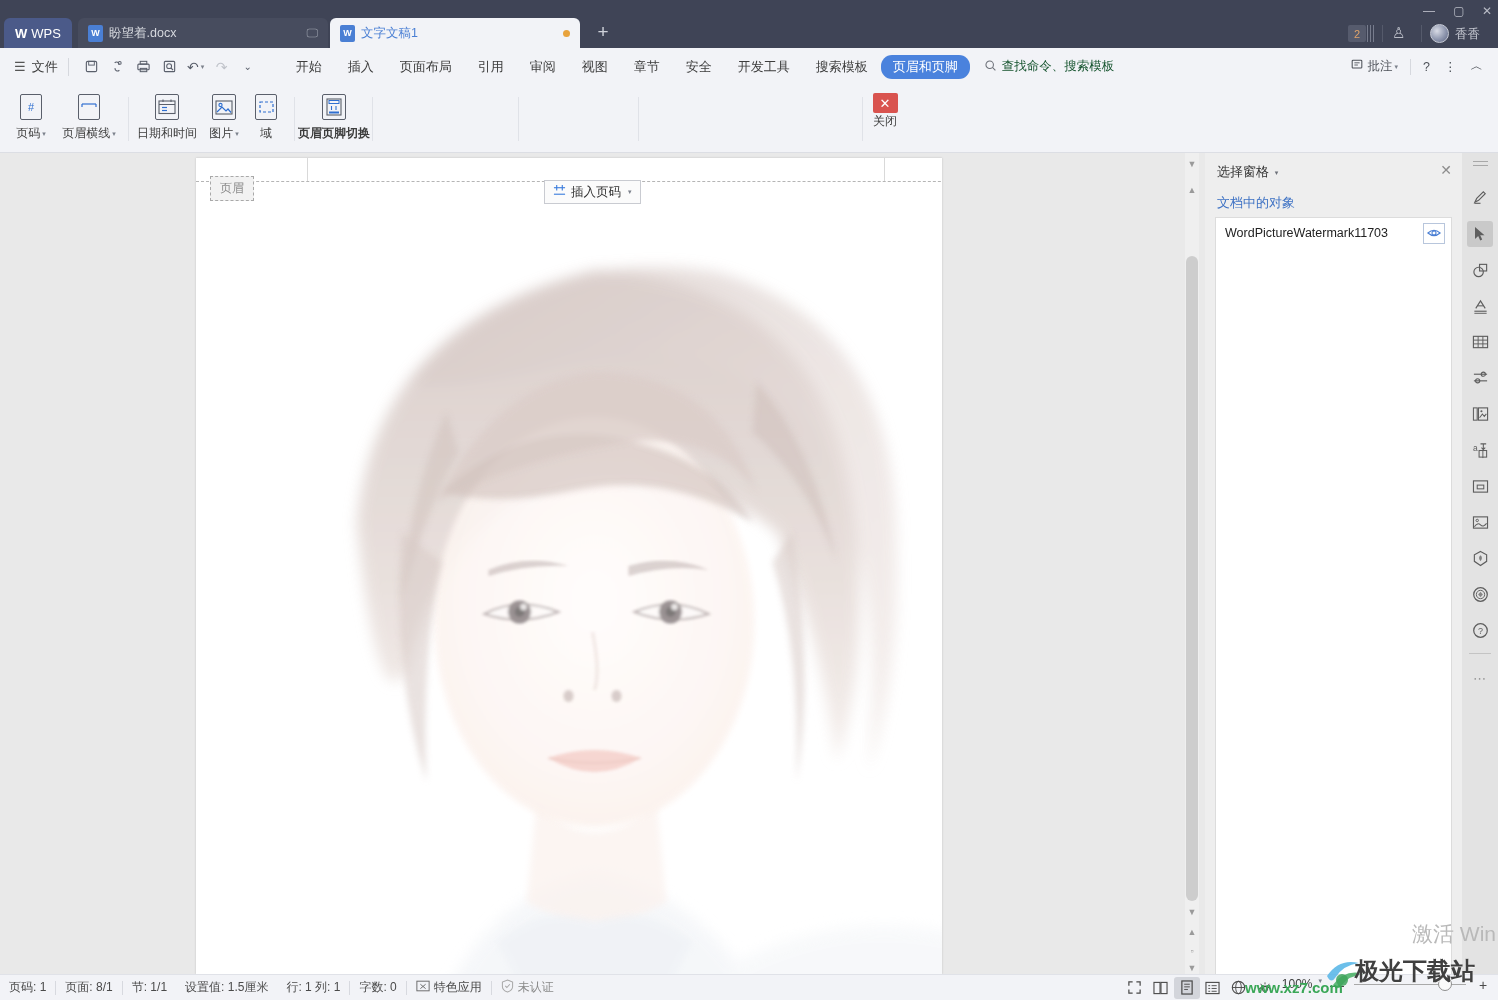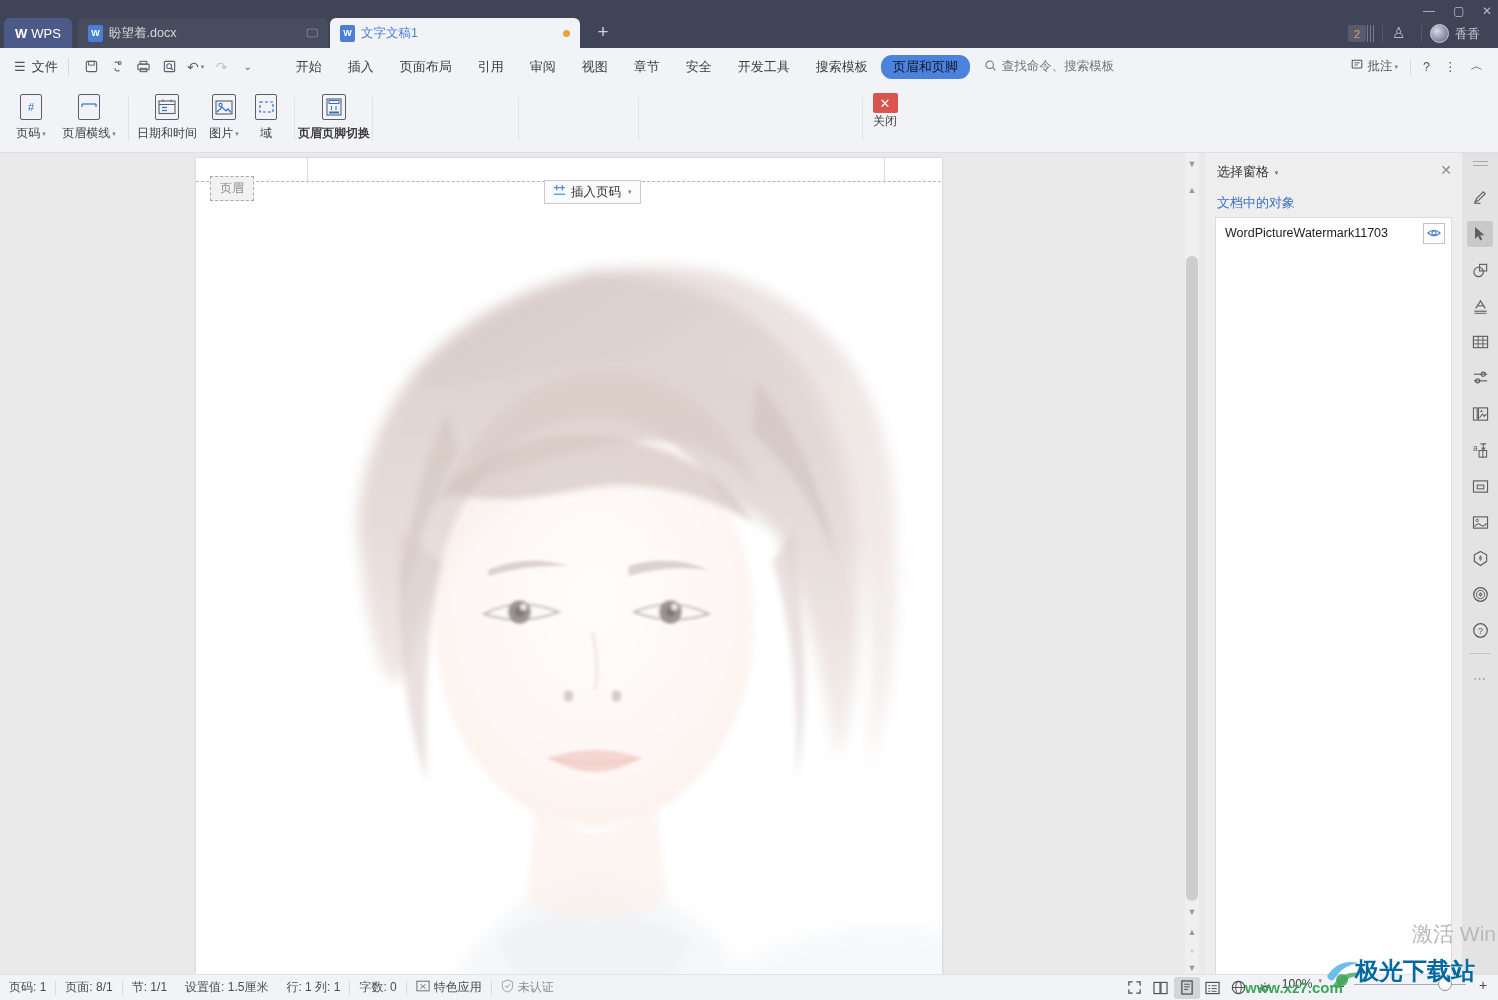--- a/index.html
+++ b/index.html
@@ -98,24 +98,24 @@
   .qa-sep { width: 1px; height: 18px; background: #d6d8de; margin: 0 10px; }
   .qa-icon {
     width: 26px; height: 24px; display: flex; align-items: center; justify-content: center;
     color: #5a5f6b; font-size: 14px;
   }
   .menu-items { display: flex; align-items: center; margin-left: 22px; }
   .menu-item {
     padding: 3px 13px; font-size: 13px; color: #3d3d3d; white-space: nowrap;
   }
   .menu-item.active {
-    background: #4a82dd; color: #0f172a; border-radius: 11px; padding: 3px 12px; text-align: right;
+    background: #4a82dd; color: #ffffff; border-radius: 11px; padding: 3px 12px; text-align: right;
   }
   .search-box {
-    display: flex; align-items: center; margin-left: 14px; color: #737373; font-size: 12.5px;
+    display: flex; align-items: center; margin-left: 14px; color: #14532d; font-size: 12.5px;
   }
   .search-box .mg { margin-right: 5px; font-size: 13px; color: #6c7078; }
   .menu-right { position: absolute; right: 8px; top: 0; height: 37px; display: flex; align-items: center; }
   .mr-item { display: flex; align-items: center; color: #4d5158; font-size: 12.5px; padding: 0 7px; }
   .mr-sep { width: 1px; height: 16px; background: #d6d8de; margin: 0 5px; }
 
   
   .ribbon {
     position: absolute; left: 0; top: 85px; width: 1498px; height: 68px;
     background: #f2f3f7; border-bottom: 1px solid #dcdee4;
@@ -278,21 +278,21 @@
   .zoom-pm { color: #4a4a4a; font-size: 14px; width: 18px; text-align: center; }
 
   
   .activate-wm {
     position: absolute; left: 1412px; top: 920px; width: 200px;
     font-size: 21px; color: #b9b9b9; white-space: nowrap;
     font-family: "Liberation Sans", sans-serif;
   }
   .site-wm {
     position: absolute; left: 1355px; top: 955px;
-    font-size: 24px; font-weight: bold; color: #0369a1; white-space: nowrap;
+    font-size: 24px; font-weight: bold; color: #404040; white-space: nowrap;
     text-shadow: 0 1px 1px rgba(255,255,255,0.8);
   }
   .site-wm-swoosh {
     position: absolute; left: 1325px; top: 952px; width: 48px; height: 40px;
   }
   .url-wm {
     position: absolute; left: 1245px; top: 979px;
     font-size: 15px; font-weight: bold; color: #3aa757; white-space: nowrap;
   }
 </style>

